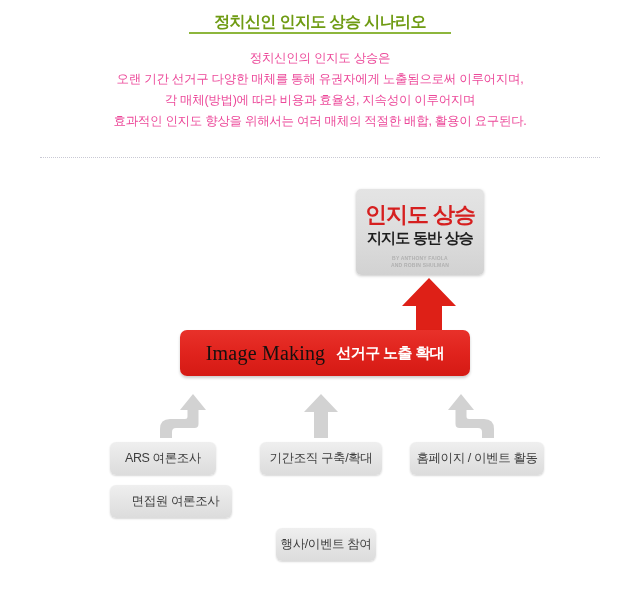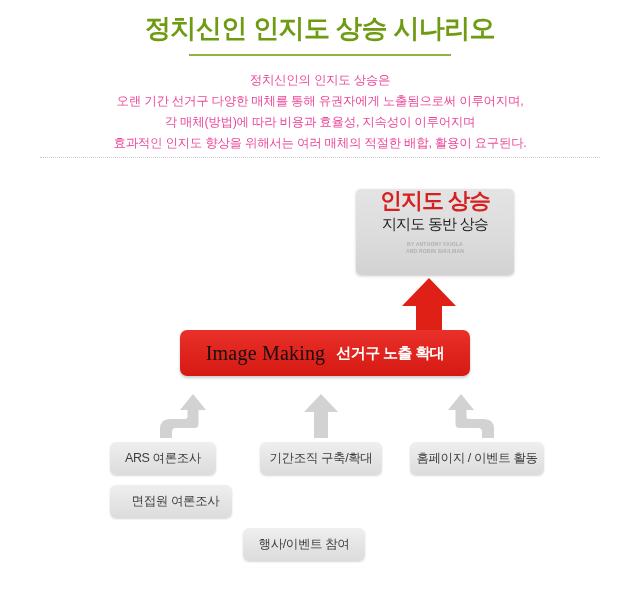--- a/index.html
+++ b/index.html
@@ -20,22 +20,22 @@
   
   #header {
     position: absolute;
     left: 0;
     top: 0;
     width: 640px;
     text-align: center;
   }
   #page-title {
     margin: 0;
-    padding: 12px 0 9px 0;
-    font-size: 26px;
+    padding: 12px 0 0 0;
+    font-size: 16px;
     font-weight: bold;
     color: #6f9b13;
     letter-spacing: -0.6px;
     line-height: 1.25;
     display: block;
   }
   #title-underline {
     width: 262px;
     height: 2px;
     background: #8db63c;
@@ -86,42 +86,42 @@
     color: #3d3d3d;
     letter-spacing: -0.4px;
     font-weight: normal;
   }
 
   
   #result-box {
     position: absolute;
     left: 356px;
     top: 189px;
-    width: 158px;
+    width: 128px;
     height: 86px;
     box-sizing: border-box;
     background: linear-gradient(to bottom, #e4e4e4 0%, #dcdcdc 55%, #d2d2d2 100%);
     border-radius: 5px;
     box-shadow: 0 1px 3px rgba(0,0,0,0.22);
     display: flex;
     flex-direction: column;
     align-items: center;
     justify-content: flex-start;
-    padding-top: 0;
+    padding-top: 14px;
   }
   #result-headline {
     font-size: 22px;
     font-weight: bold;
     color: #d61f1f;
     letter-spacing: -1px;
     line-height: 1.1;
   }
   #result-subline {
     font-size: 15px;
-    font-weight: normal;
+    font-weight: bold;
     color: #1d1d1d;
     letter-spacing: -0.8px;
     line-height: 1.25;
     margin-top: 2px;
   }
   #result-credit {
     margin-top: 7px;
     font-size: 5px;
     color: #b0b0b0;
     letter-spacing: 0.2px;
@@ -171,21 +171,21 @@
   
   .grey-arrow {
     position: absolute;
   }
 
   
   #box-l1 { left: 110px; top: 442px; width: 106px; height: 33px; }
   #box-l2 { left: 110px; top: 485px; width: 122px; height: 33px; padding-left: 9px; }
   #box-m1 { left: 260px; top: 442px; width: 122px; height: 33px; }
   #box-m2 { left: 260px; top: 485px; width: 122px; height: 33px; }
-  #box-m3 { left: 243px; top: 528px; width: 122px; height: 33px; }
+  #box-m3 { left: 276px; top: 528px; width: 100px; height: 33px; }
   #box-r1 { left: 410px; top: 442px; width: 134px; height: 33px; }
 </style>
 </head>
 <body>
 
 <div id="header">
   <h1 id="page-title">정치신인 인지도 상승 시나리오</h1>
   <div id="title-underline"></div>
   <div id="description">
     <span class="desc-line">정치신인의 인지도 상승은</span>

